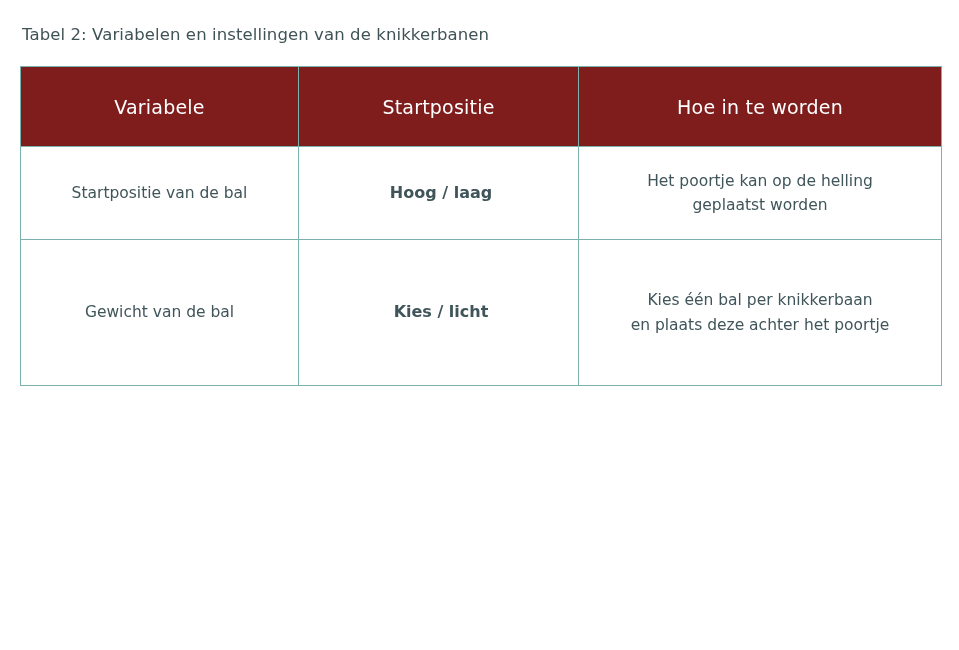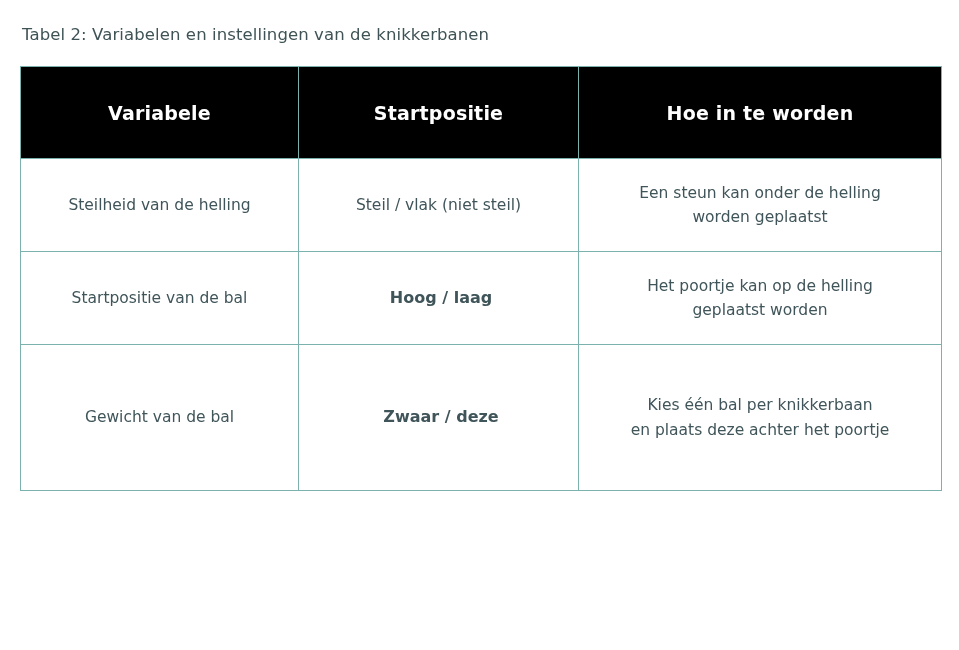--- a/index.html
+++ b/index.html
@@ -43,25 +43,25 @@
   }
   table.data-table th,
   table.data-table td {
     border: 1px solid #7bb2ae;
     vertical-align: middle;
     text-align: center;
     padding: 6px 12px;
     box-sizing: border-box;
   }
   thead th {
-    background: #000000;
+    background: #7f1d1d;
     color: #ffffff;
     font-size: 19px;
-    font-weight: bold;
-    height: 92px;
+    font-weight: normal;
+    height: 80px;
     border-color: #a9cfcb;
     letter-spacing: 0.2px;
   }
   thead th.col-var   { width: 278px; }
   thead th.col-set   { width: 280px; }
   thead th.col-how   { width: 363px; }
   tbody td {
     font-size: 15.5px;
     color: #40555a;
     line-height: 1.55;
@@ -85,42 +85,34 @@
     <table class="data-table">
       <thead>
         <tr>
           <th class="col-var">Variabele</th>
           <th class="col-set">Startpositie</th>
           <th class="col-how">Hoe in te worden</th>
         </tr>
       </thead>
       <tbody>
 
-        <tr>
-          <td class="variable-cell">Steilheid van de helling</td>
-          <td class="setting-cell">Steil / vlak (niet steil)</td>
-          <td class="how-cell">
-            <span class="cell-line">Een steun kan onder de helling</span>
-            <span class="cell-line">worden geplaatst</span>
-          </td>
-        </tr>
 
 
         <tr>
           <td class="variable-cell">Startpositie van de bal</td>
           <td class="setting-cell bold">Hoog / laag</td>
           <td class="how-cell">
             <span class="cell-line">Het poortje kan op de helling</span>
             <span class="cell-line">geplaatst worden</span>
           </td>
         </tr>
 
         <tr class="tall">
           <td class="variable-cell">Gewicht van de bal</td>
-          <td class="setting-cell bold">Zwaar / deze</td>
+          <td class="setting-cell bold">Kies / licht</td>
           <td class="how-cell">
             <span class="cell-line">Kies één bal per knikkerbaan</span>
             <span class="cell-line">en plaats deze achter het poortje</span>
           </td>
         </tr>
 
       </tbody>
     </table>
   </div>
 

